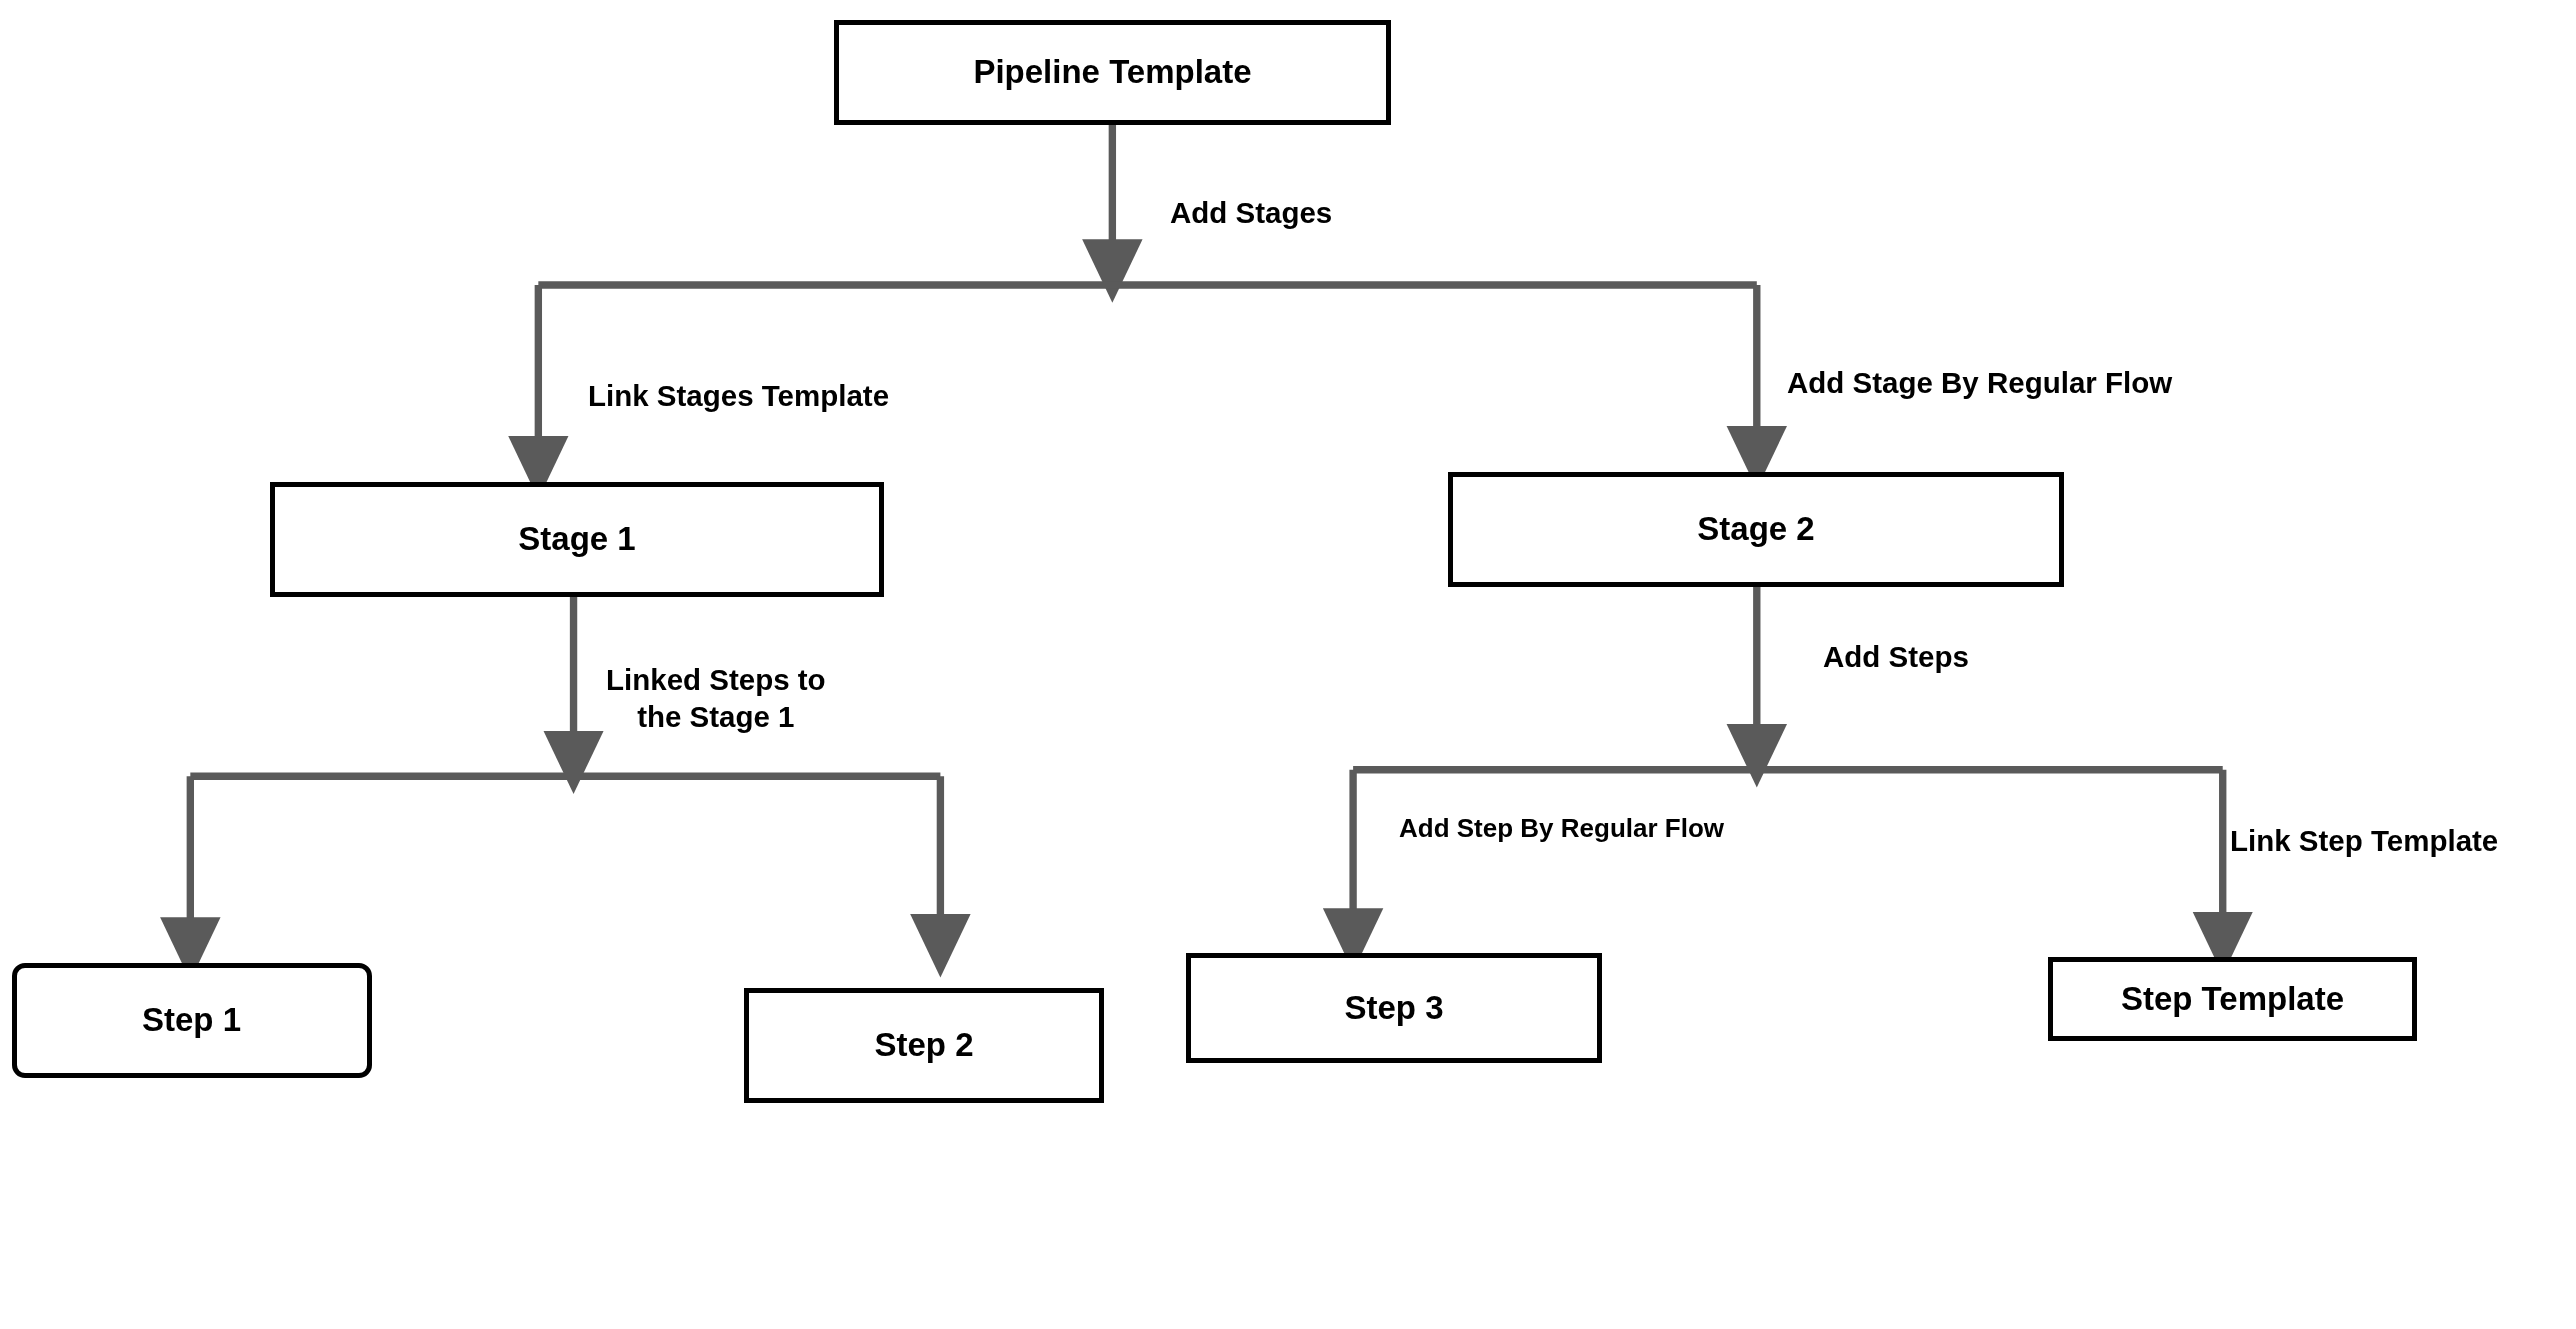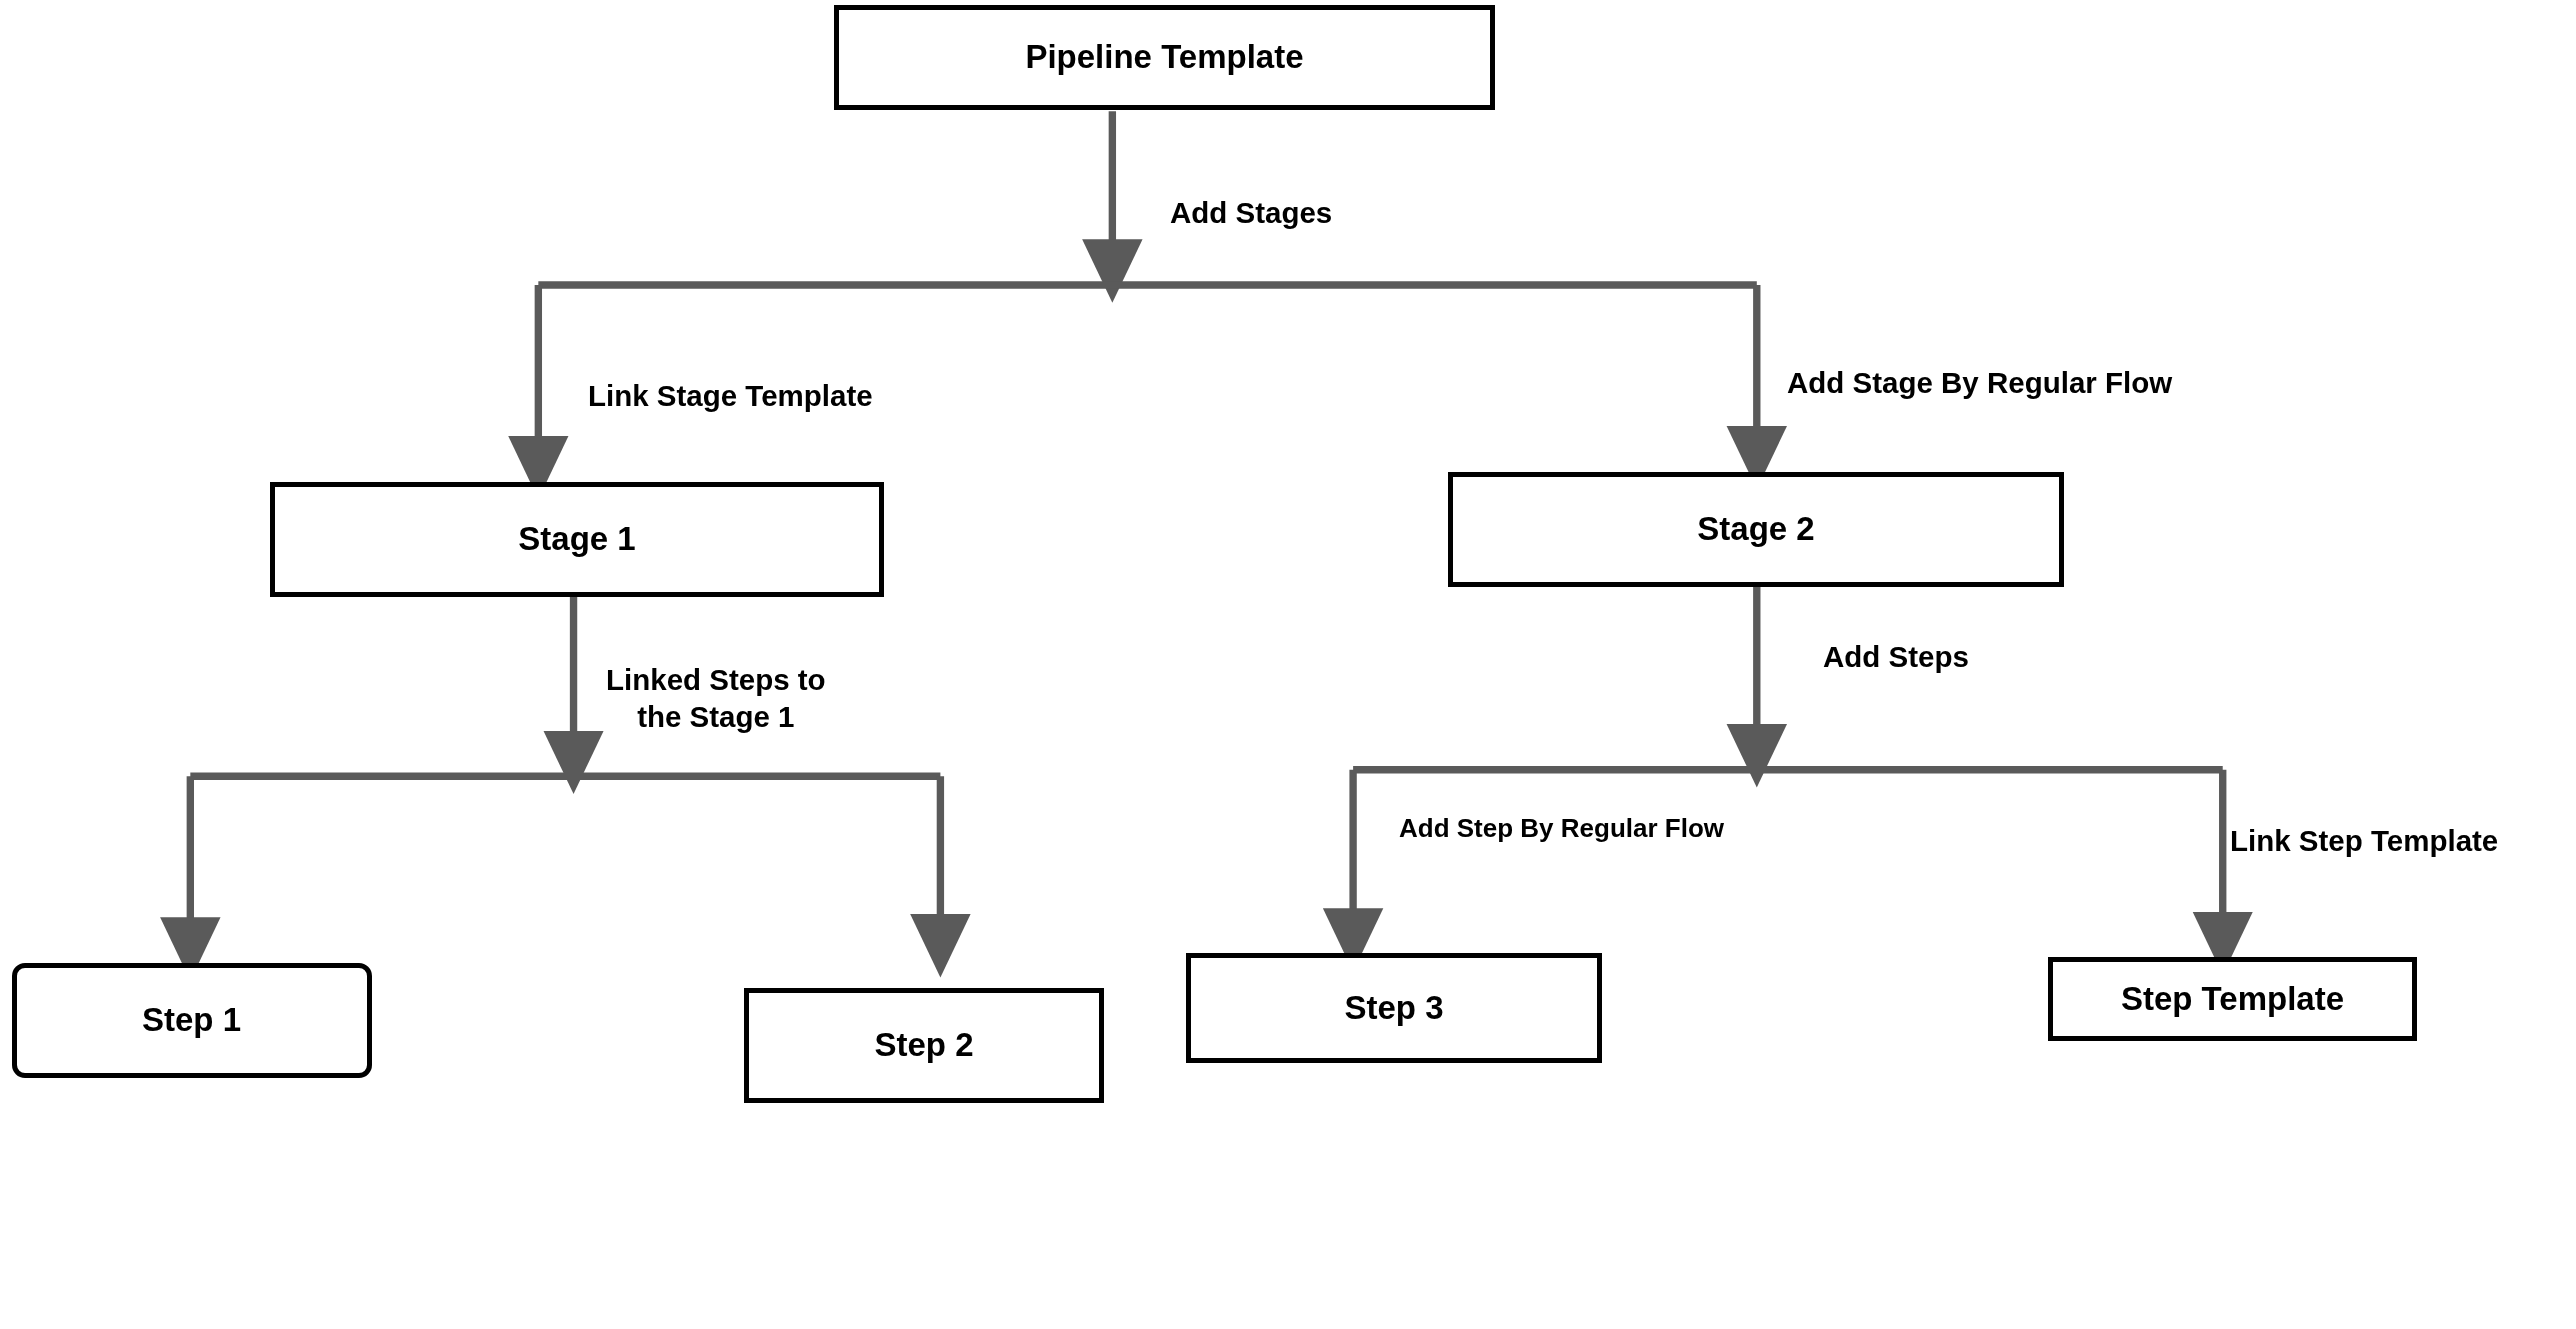--- a/index.html
+++ b/index.html
@@ -81,21 +81,21 @@
       <path d="M2145,716 L2145,922" marker-end="url(#arrowhead)"></path>
 
       <path d="M1652,940 L2714,940"></path>
 
       <path d="M1652,940 L1652,1147" marker-end="url(#arrowhead)"></path>
 
       <path d="M2714,940 L2714,1151" marker-end="url(#arrowhead)"></path>
     </g>
   </svg>
 
-  <div class="node" style="left:834px; top:5px; width:661px; height:105px;">
+  <div class="node" style="left:834px; top:20px; width:557px; height:105px;">
     <span class="node-label" style="font-size:33px;">Pipeline Template</span>
   </div>
 
   <div class="node" style="left:270px; top:482px; width:614px; height:115px;">
     <span class="node-label" style="font-size:33px;">Stage 1</span>
   </div>
 
   <div class="node" style="left:1448px; top:472px; width:616px; height:115px;">
     <span class="node-label" style="font-size:33px;">Stage 2</span>
   </div>
@@ -111,21 +111,21 @@
   <div class="node" style="left:1186px; top:953px; width:416px; height:110px;">
     <span class="node-label" style="font-size:33px;">Step 3</span>
   </div>
 
   <div class="node" style="left:2048px; top:957px; width:369px; height:84px;">
     <span class="node-label" style="font-size:33px;">Step Template</span>
   </div>
 
   <div class="edge-label" style="left:1170px; top:195px; font-size:29.5px;">Add Stages</div>
 
-  <div class="edge-label" style="left:588px; top:378px; font-size:29.5px;">Link Stage Template</div>
+  <div class="edge-label" style="left:588px; top:378px; font-size:29.5px;">Link Stages Template</div>
 
   <div class="edge-label" style="left:1787px; top:365px; font-size:29.5px;">Add Stage By Regular Flow</div>
 
   <div class="edge-label" style="left:606px; top:662px; font-size:29.5px; text-align:center;">Linked Steps to
 the Stage 1</div>
 
   <div class="edge-label" style="left:1823px; top:639px; font-size:29.5px;">Add Steps</div>
 
   <div class="edge-label" style="left:1399px; top:812px; font-size:26px;">Add Step By Regular Flow</div>
 

